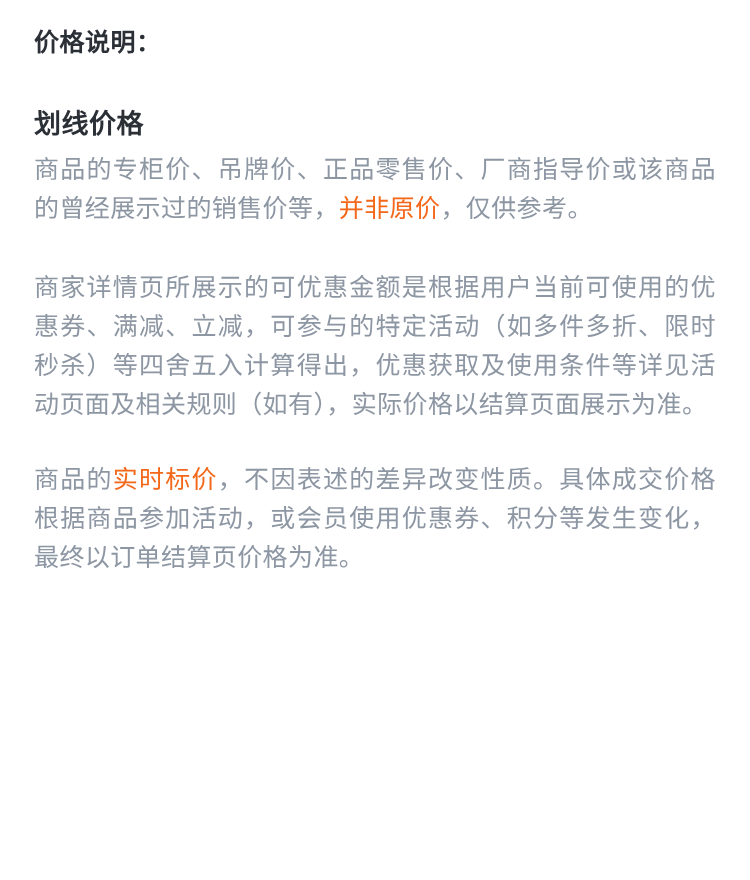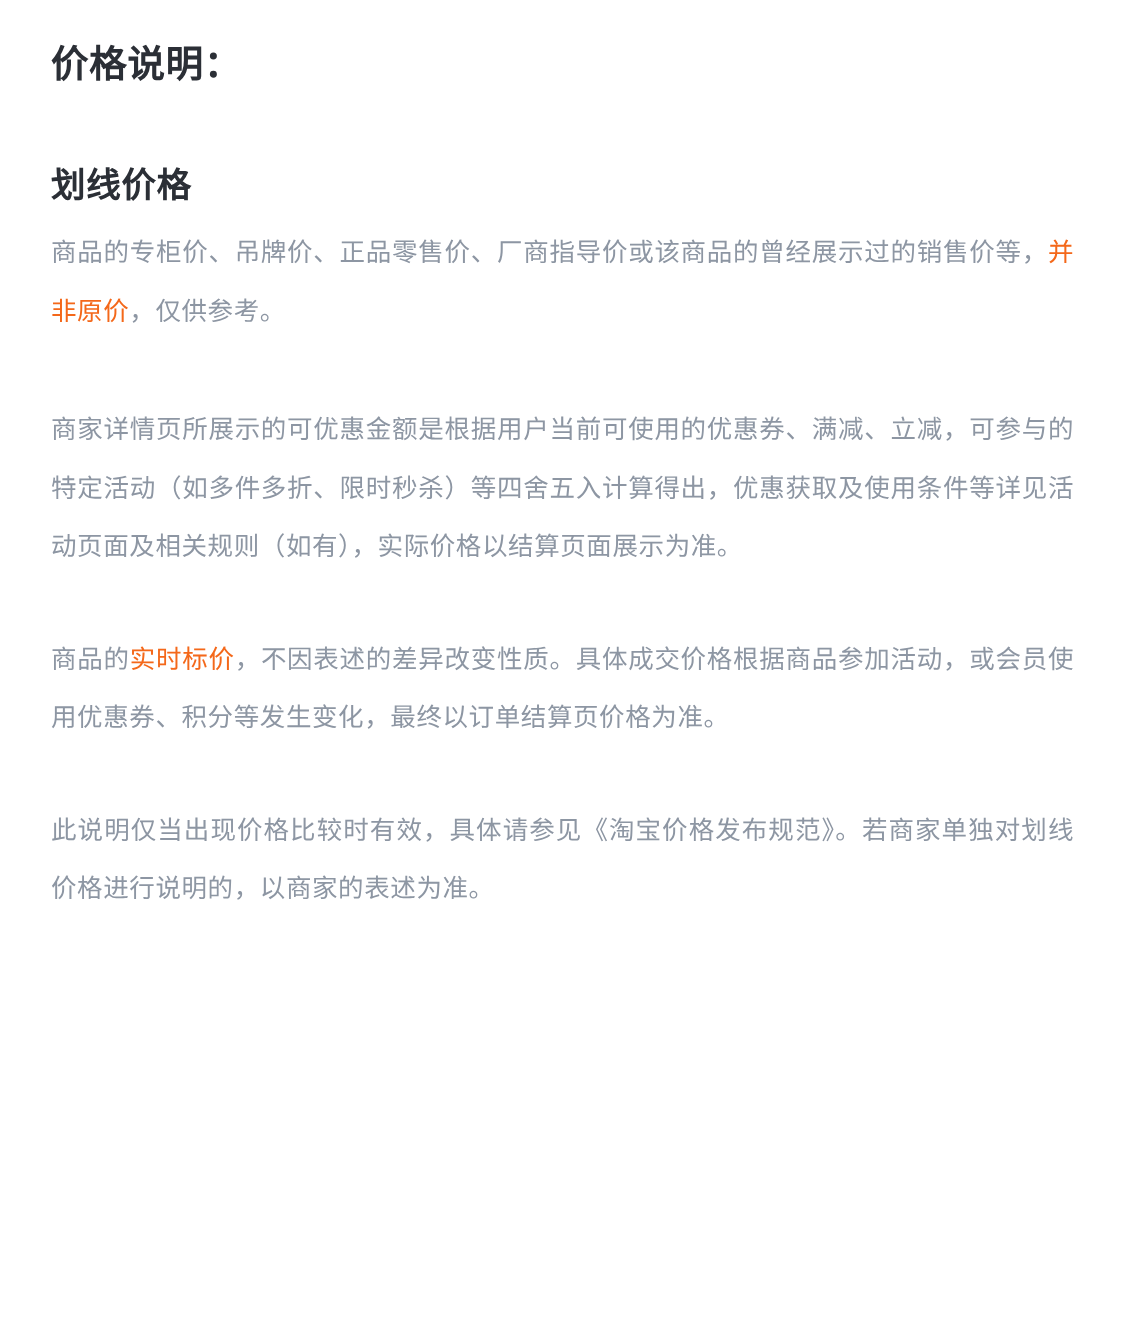--- a/index.html
+++ b/index.html
@@ -27,29 +27,29 @@
     line-height: 34px;
     color: #2b2f36;
     font-weight: 700;
     letter-spacing: 0.5px;
     margin: 0 0 48px 0;
   }
   .section {
     margin-bottom: 34px;
   }
   .section-heading {
-    font-size: 23px;
+    font-size: 27px;
     line-height: 32px;
     color: #2b2f36;
     font-weight: 700;
     letter-spacing: 0.5px;
     margin: 0 0 10px 0;
   }
   .para {
-    font-size: 17px;
+    font-size: 25px;
     line-height: 39px;
     color: #8d96a3;
     letter-spacing: 0.4px;
     margin: 0;
     text-align: justify;
     text-justify: inter-ideograph;
   }
   .para + .para {
     margin-top: 36px;
   }
@@ -69,15 +69,14 @@
   <div class="section">
     <h2 class="section-heading">划线价格</h2>
     <p class="para"><span>商品的专柜价、吊牌价、正品零售价、厂商指导价或该商品的曾经展示过的销售价等，</span><span class="hl">并非原价</span><span>，仅供参考。</span></p>
   </div>
 
   <div class="block-gap"></div>
 
   <div class="section">
     <p class="para"><span>商家详情页所展示的可优惠金额是根据用户当前可使用的优惠券、满减、立减，可参与的特定活动（如多件多折、限时秒杀）等四舍五入计算得出，优惠获取及使用条件等详见活动页面及相关规则（如有），实际价格以结算页面展示为准。</span></p>
     <p class="para"><span>商品的</span><span class="hl">实时标价</span><span>，不因表述的差异改变性质。具体成交价格根据商品参加活动，或会员使用优惠券、积分等发生变化，最终以订单结算页价格为准。</span></p>
-    <p class="para"><span>此说明仅当出现价格比较时有效，具体请参见《淘宝价格发布规范》。若商家单独对划线价格进行说明的，以商家的表述为准。</span></p>
   </div>
 </div>
 
 </body></html>

